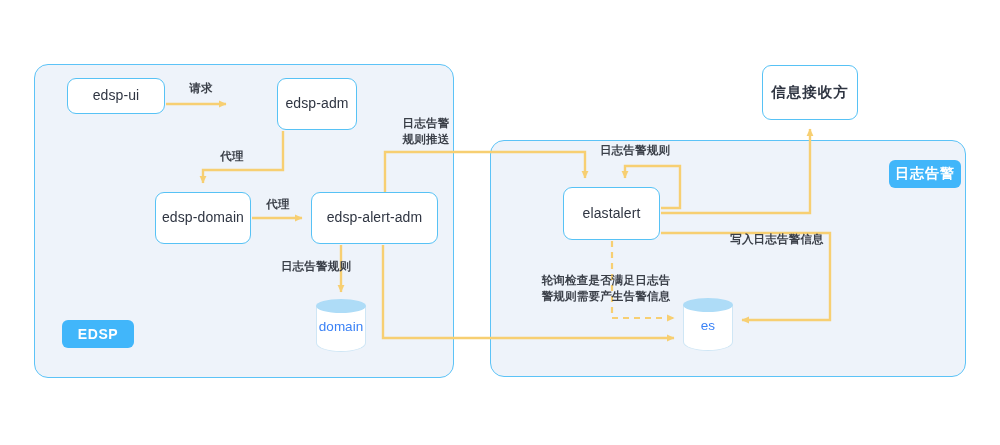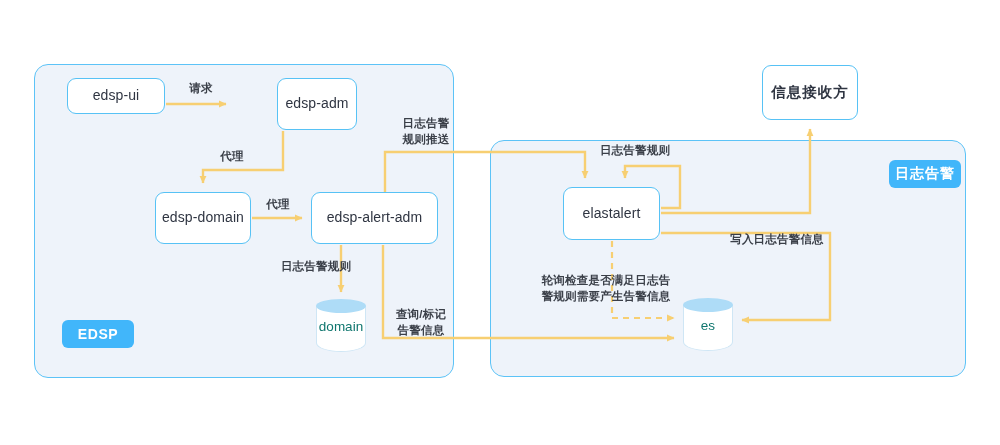--- a/index.html
+++ b/index.html
@@ -69,21 +69,21 @@
   .cyl .top{
     position:absolute; left:0; top:0;
     width:50px; height:14px;
     background:#aedcf7;
     border-radius:50%;
     box-sizing:border-box;
   }
   .cyl .lbl{
     position:absolute; left:-14px; top:20px;
     width:78px; text-align:center;
-    font-size:13.5px; color:#0f766e;
+    font-size:13.5px; color:#3b82f6;
   }
   #c-domain{ left:316px; top:299px; }
   #c-es    { left:683px; top:298px; }
 
   
   .badge{
     position:absolute;
     background:#41b6fa;
     color:#ffffff;
     border-radius:6px;
@@ -190,22 +190,20 @@
 
   <div class="elabel" style="left:204px; top:149px; width:56px;">代理</div>
 
   <div class="elabel" style="left:254px; top:197px; width:48px;">代理</div>
 
   <div class="elabel" style="left:256px; top:259px; width:120px; text-align:center;">日志告警规则</div>
 
   <div class="elabel" style="left:378px; top:116px; width:96px; text-align:center;">日志告警
 规则推送</div>
 
-  <div class="elabel" style="left:380px; top:307px; width:82px; text-align:center;">查询/标记
-告警信息</div>
 
   <div class="elabel" style="left:583px; top:143px; width:104px; text-align:center;">日志告警规则</div>
 
 
   <div class="elabel" style="left:712px; top:232px; width:130px; text-align:center;">写入日志告警信息</div>
 
   <div class="elabel" style="left:523px; top:258px; width:166px; text-align:center;margin-top:15px;">轮询检查是否满足日志告
 警规则需要产生告警信息</div>
 
 </div>

